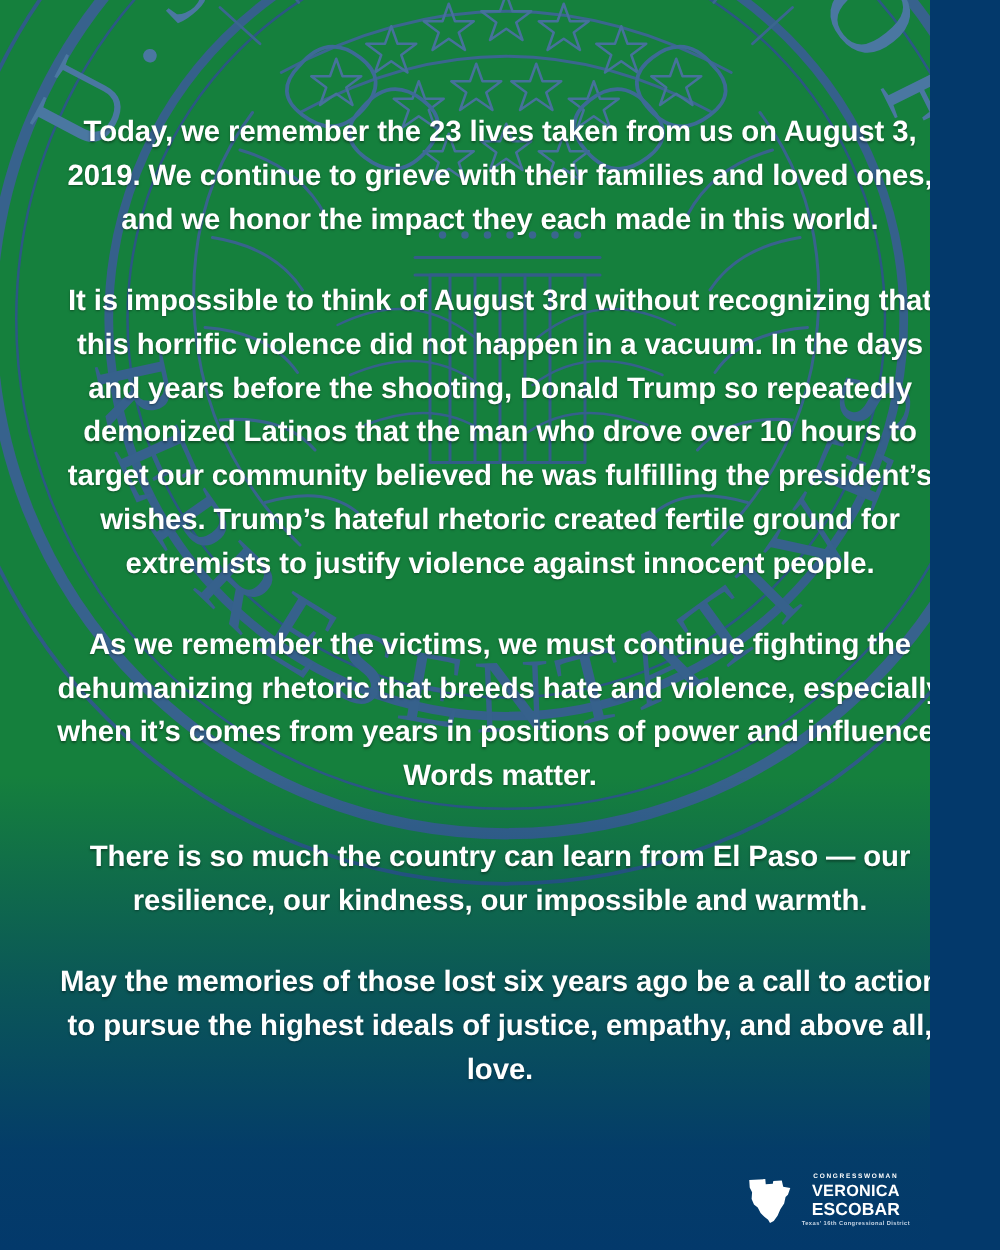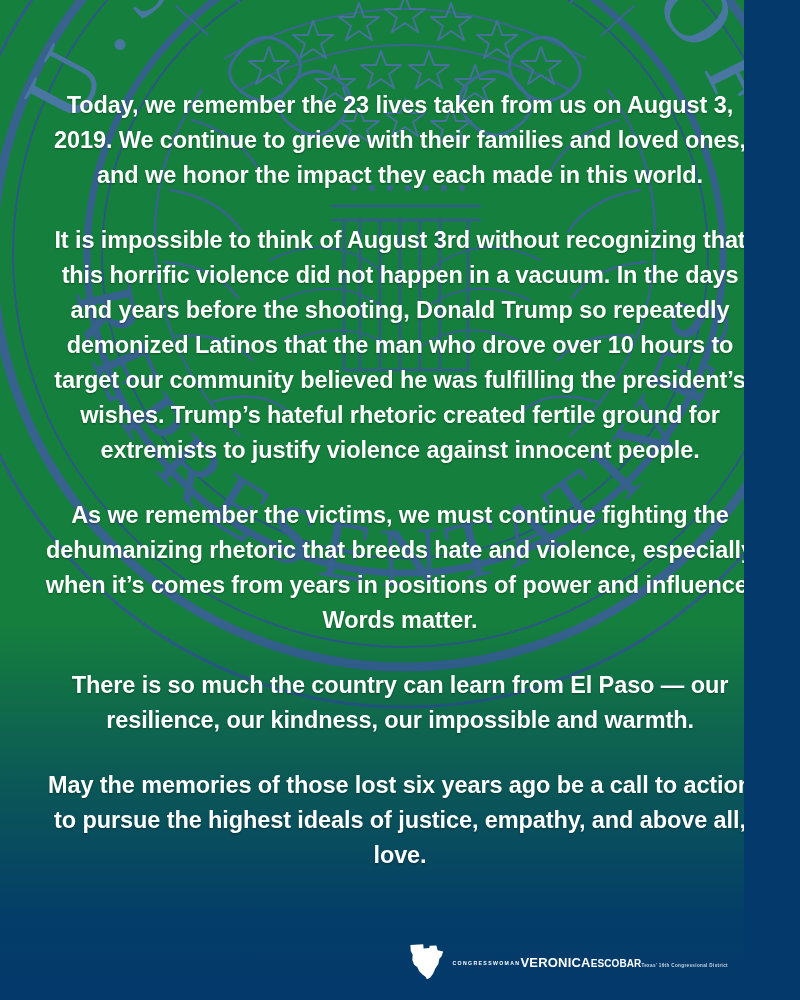--- a/index.html
+++ b/index.html
@@ -65,39 +65,40 @@
     position: absolute;
     right: 16px;
     bottom: 18px;
     display: flex;
     align-items: center;
     gap: 6px;
   }
   #logo-texas { width: 38px; height: 40px; flex: none; }
   #logo-text {
     display: flex;
-    align-items: flex-end;
+    flex-direction: column;
+    align-items: center;
     line-height: 1;
   }
   .logo-kicker {
     color: #ffffff;
     font-size: 5.2px;
     font-weight: bold;
     letter-spacing: 1.35px;
     margin-bottom: 2px;
   }
   .logo-first {
     color: #ffffff;
     font-size: 13px;
     font-weight: bold;
     letter-spacing: 0.2px;
   }
   .logo-last {
     color: #ffffff;
-    font-size: 10px;
+    font-size: 14px;
     font-weight: bold;
     letter-spacing: 0.1px;
     margin-top: 1px;
   }
   .logo-sub {
     color: #c9d7e6;
     font-size: 4.6px;
     font-weight: bold;
     letter-spacing: 0.35px;
     margin-top: 3px;

